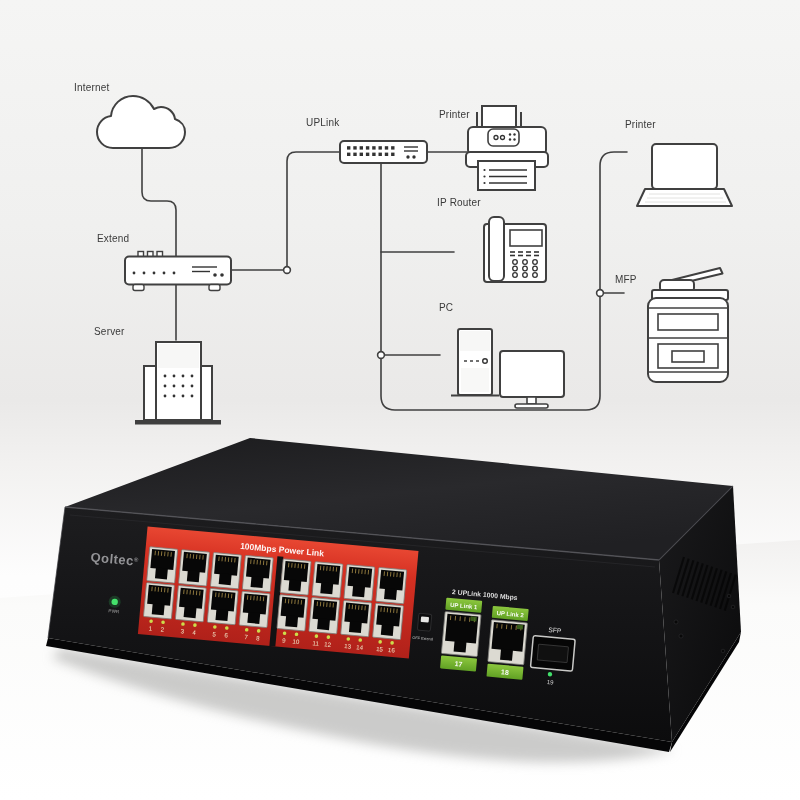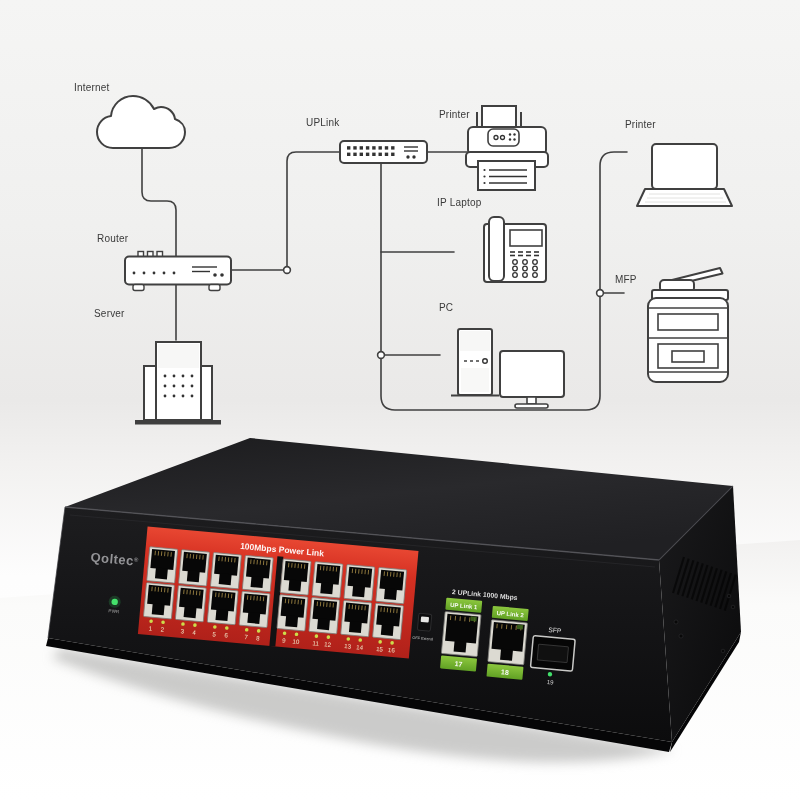--- a/index.html
+++ b/index.html
@@ -206,24 +206,24 @@
       <rect x="658" y="344" width="60" height="24" fill="#ffffff" stroke="#404040" stroke-width="1.6"></rect>
       <rect x="672" y="351" width="32" height="11" fill="#ffffff" stroke="#404040" stroke-width="1.6"></rect>
       <line x1="648" y1="372" x2="728" y2="372" stroke="#404040" stroke-width="1.6"></line>
     </g>
   </svg>
 
   <div class="dlabel" style="left:74px;top:82px;">Internet</div>
   <div class="dlabel" style="left:306px;top:117px;">UPLink</div>
   <div class="dlabel" style="left:439px;top:109px;text-align:center;">Printer</div>
   <div class="dlabel" style="left:625px;top:119px;">Printer</div>
-  <div class="dlabel" style="left:97px;top:233px;">Router</div>
-  <div class="dlabel" style="left:437px;top:197px;">IP Laptop</div>
+  <div class="dlabel" style="left:97px;top:233px;">Extend</div>
+  <div class="dlabel" style="left:437px;top:197px;">IP Router</div>
   <div class="dlabel" style="left:615px;top:274px;">MFP</div>
-  <div class="dlabel" style="left:94px;top:308px;">Server</div>
+  <div class="dlabel" style="left:94px;top:326px;">Server</div>
   <div class="dlabel" style="left:439px;top:302px;">PC</div>
 
   <svg width="800" height="800" viewBox="0 0 800 800">
     <defs>
       <linearGradient id="topGrad" x1="0" y1="0" x2="0.6" y2="1">
         <stop offset="0" stop-color="#1b1b1d"></stop>
           <stop offset="0.55" stop-color="#29292c"></stop>
           <stop offset="1" stop-color="#202023"></stop>
       </linearGradient>
       <linearGradient id="frontGrad" x1="0" y1="0" x2="0" y2="1">

